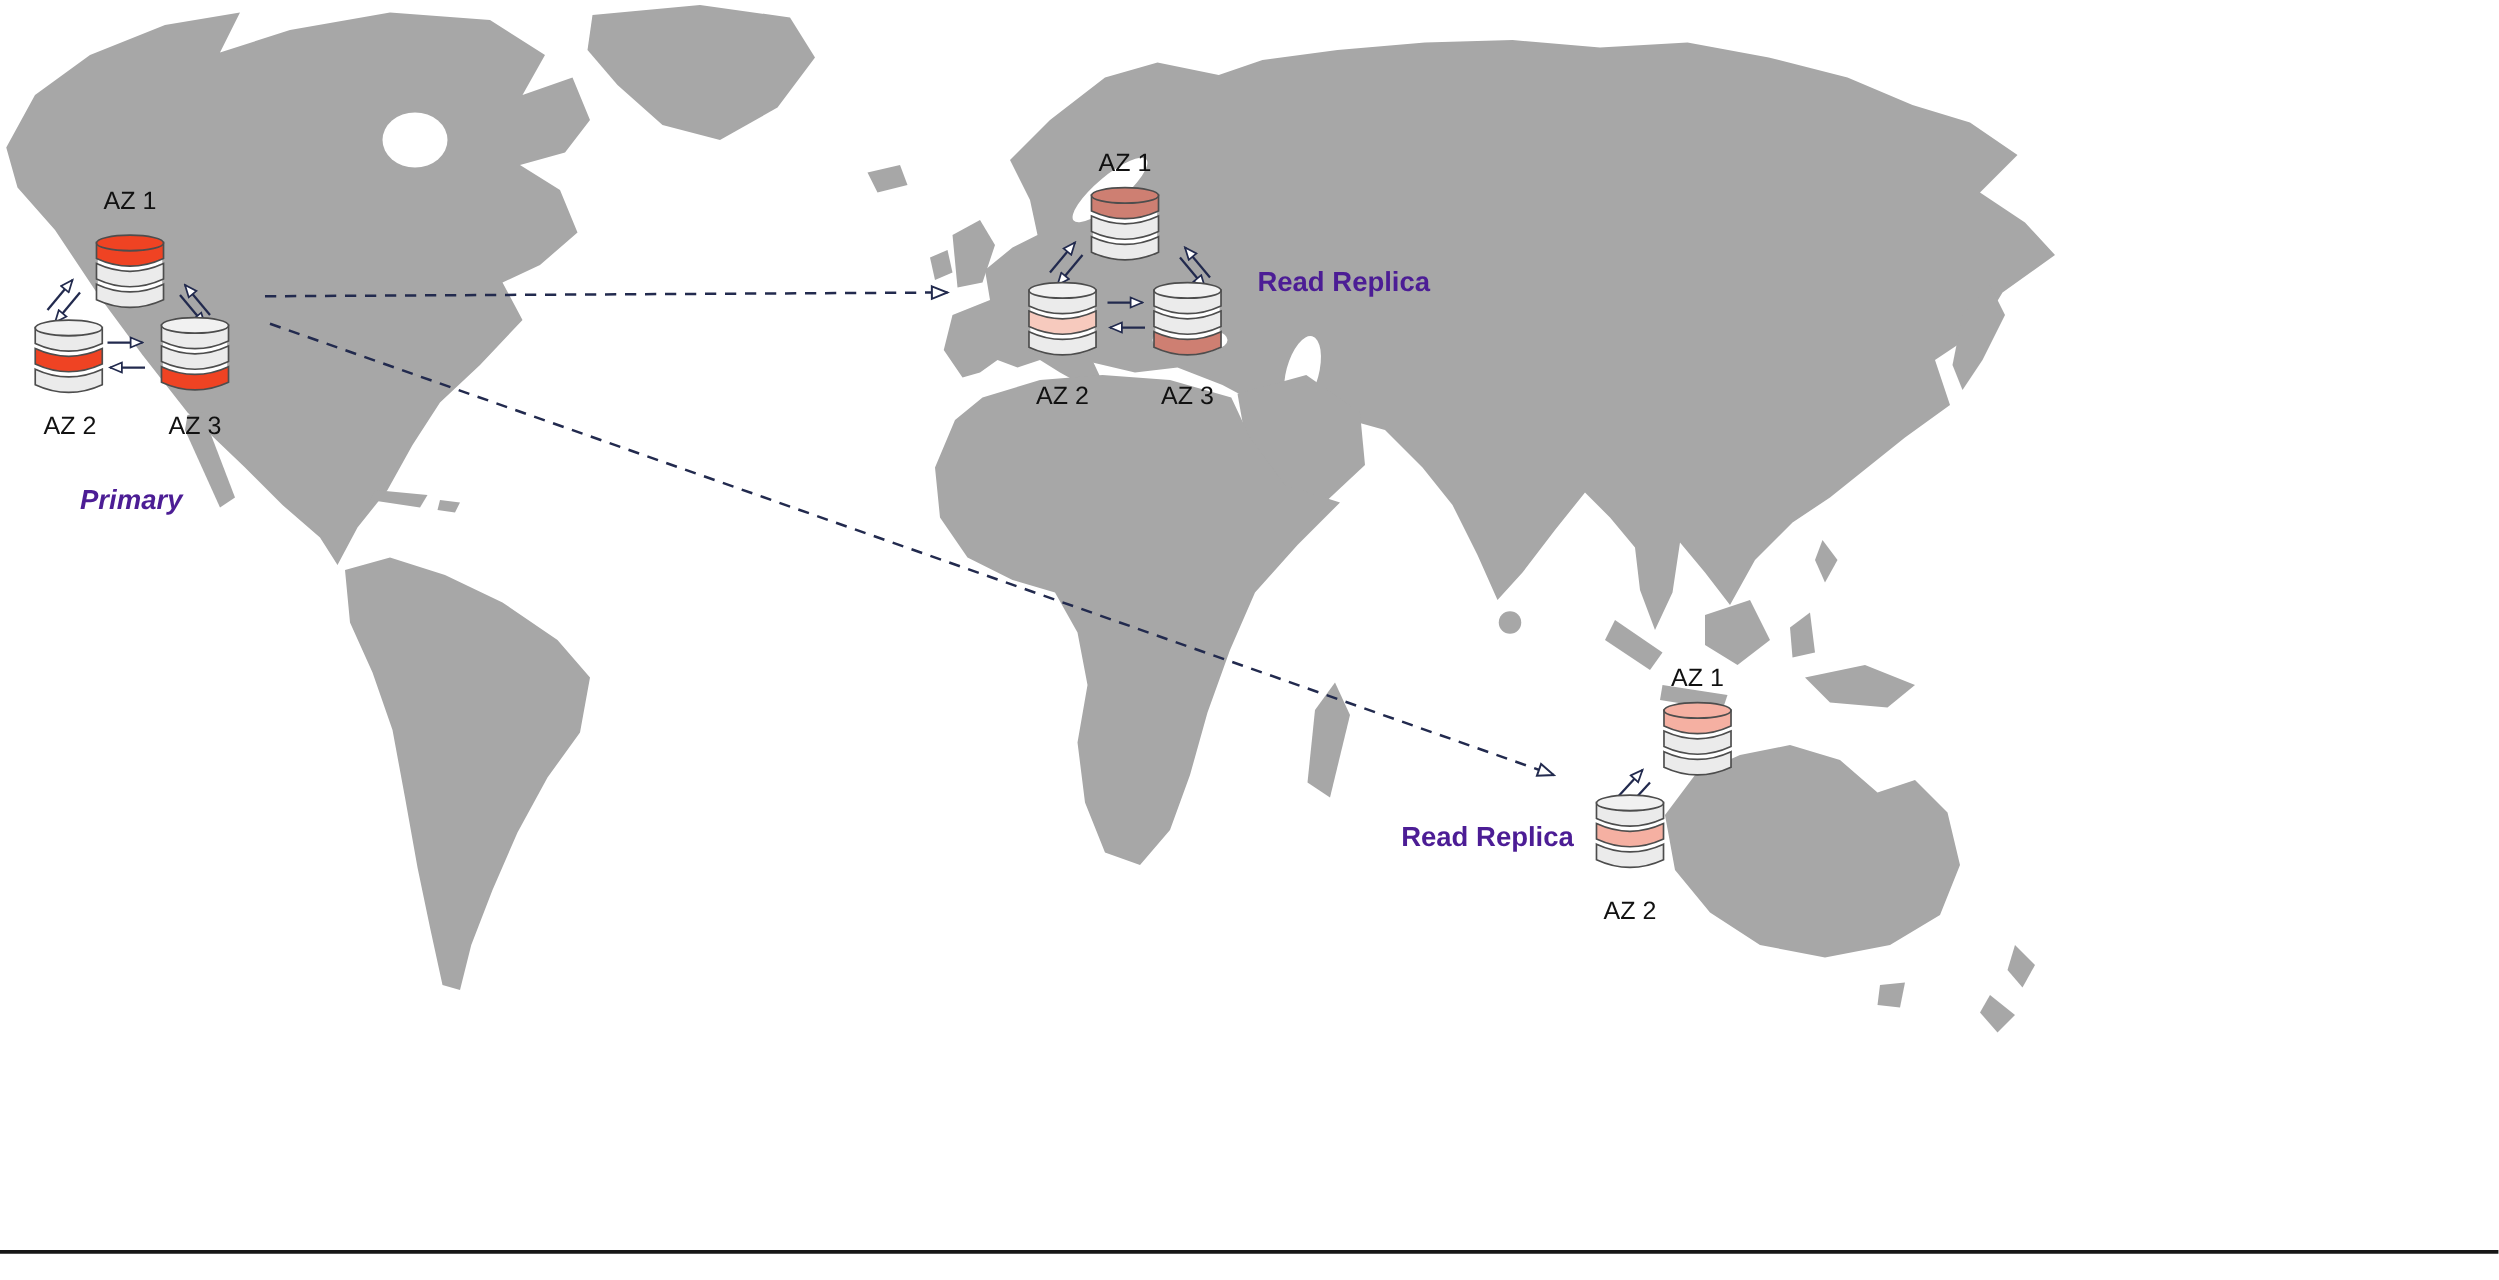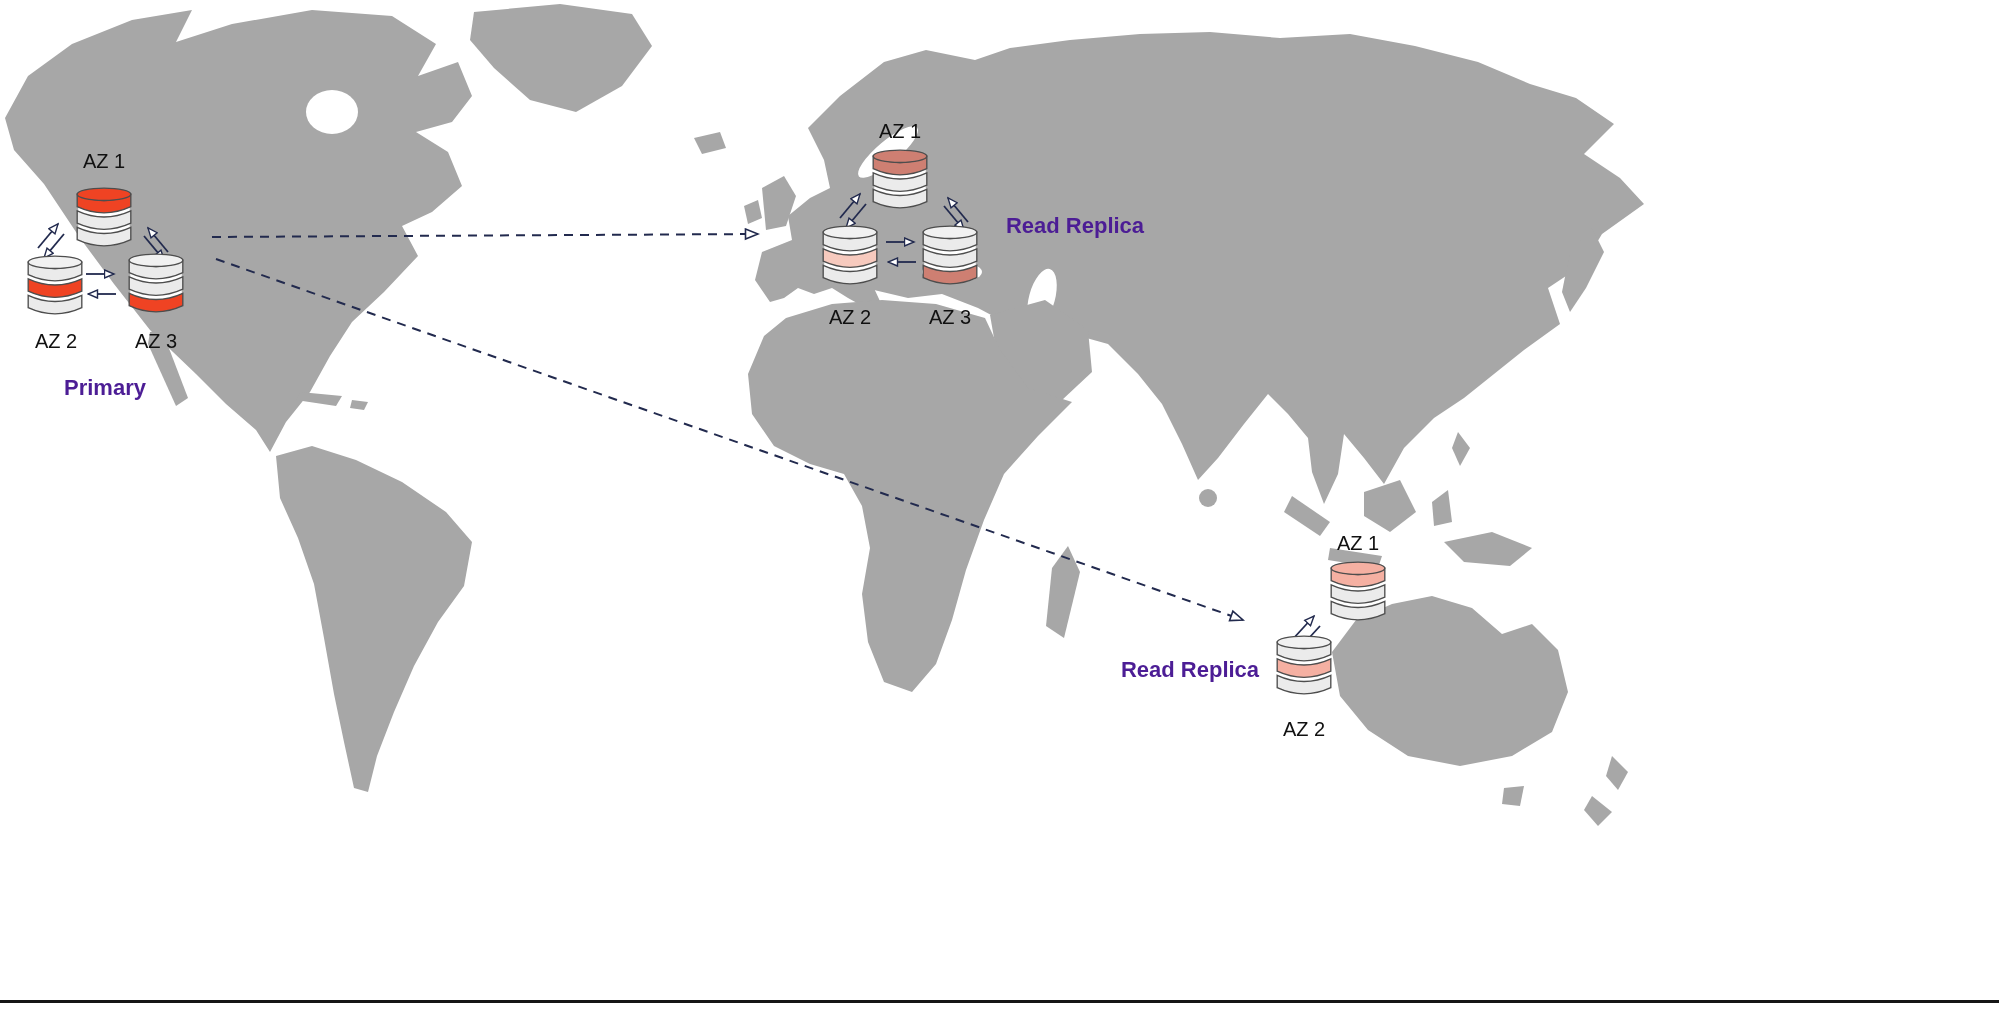--- a/index.html
+++ b/index.html
@@ -138,21 +138,21 @@
   <div class="label" style="left:124px;top:330px;width:64px;">AZ 3</div>
 
   <svg class="db" style="left:123px;top:250px;" width="66" height="64" viewBox="0 0 64 62">
     <rect class="backing" x="7" y="12" width="50" height="42" fill="#ffffff"></rect>
     <path d="M6 42 Q32 54 58 42 L58 54 Q32 66 6 54 Z" fill="#ef4323"></path>
     <path d="M6 26 Q32 38 58 26 L58 38 Q32 50 6 38 Z" fill="#ebebeb"></path>
     <path d="M6 10 Q32 22 58 10 L58 22 Q32 34 6 22 Z" fill="#ebebeb"></path>
     <ellipse cx="32" cy="10" rx="26" ry="6" fill="#f1f1f1"></ellipse>
   </svg>
 
-  <div class="label cluster-label" style="left:20px;top:376px;width:170px;">Primary</div>
+  <div class="label cluster-label" style="left:20px;top:388px;width:170px;font-style:italic;">Primary</div>
 
   <div class="label" style="left:868px;top:120px;width:64px;">AZ 1</div>
 
   <svg class="db" style="left:867px;top:146px;" width="66" height="64" viewBox="0 0 64 62">
     <rect class="backing" x="7" y="12" width="50" height="42" fill="#ffffff"></rect>
     <path d="M6 42 Q32 54 58 42 L58 54 Q32 66 6 54 Z" fill="#ebebeb"></path>
     <path d="M6 26 Q32 38 58 26 L58 38 Q32 50 6 38 Z" fill="#ebebeb"></path>
     <path d="M6 10 Q32 22 58 10 L58 22 Q32 34 6 22 Z" fill="#ce7f72"></path>
     <ellipse cx="32" cy="10" rx="26" ry="6" fill="#ce7f72"></ellipse>
   </svg>

